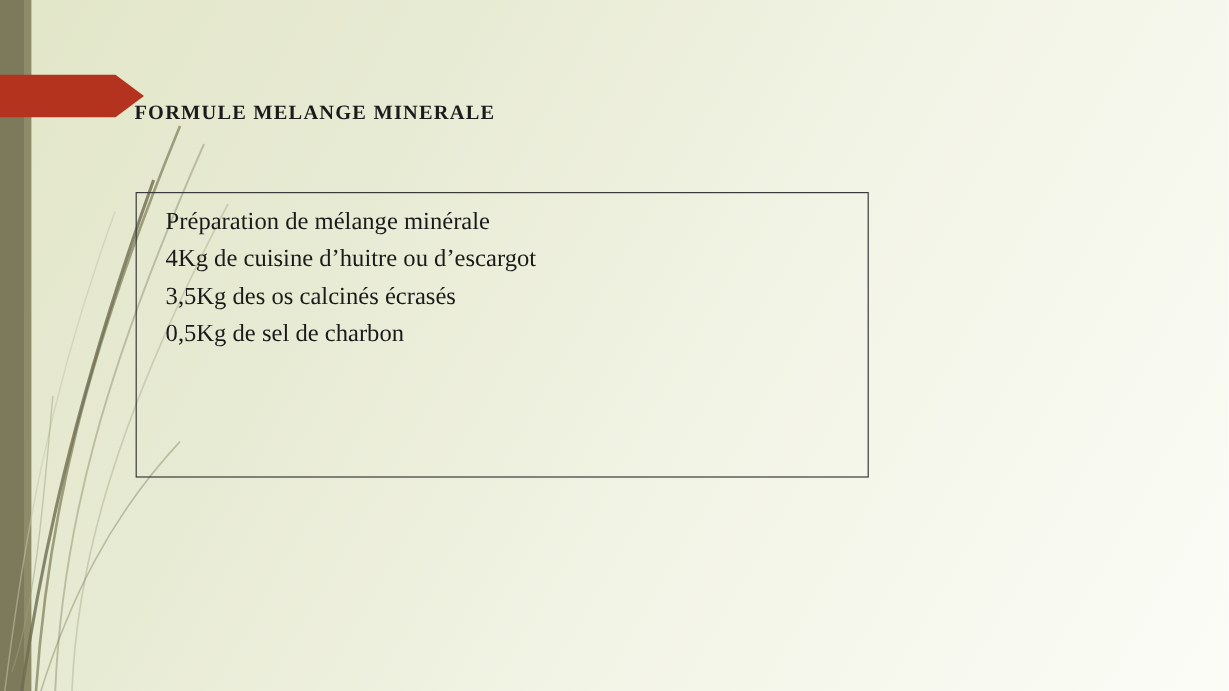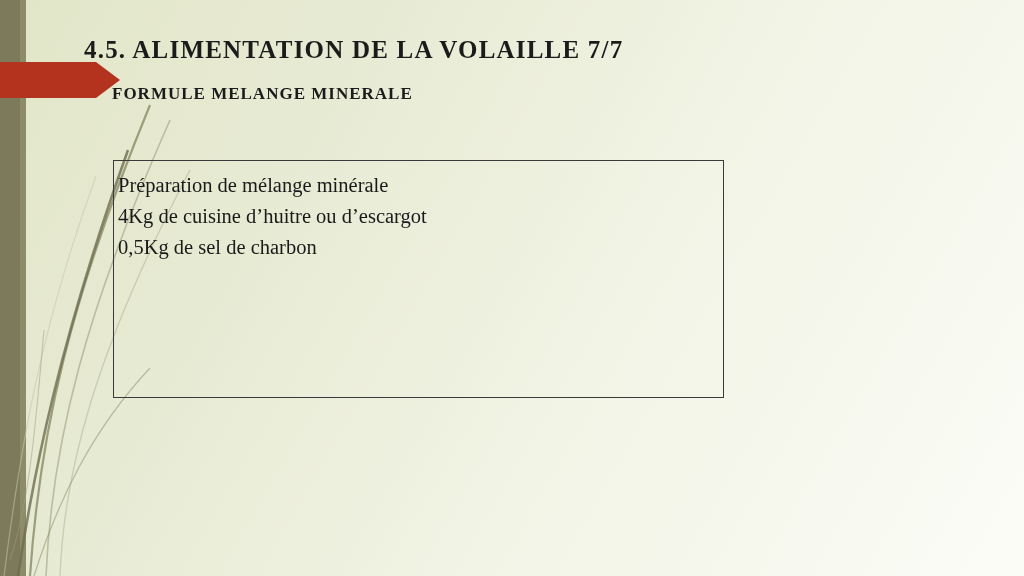--- a/index.html
+++ b/index.html
@@ -94,20 +94,21 @@
     left: 118px;
     top: 170px;
     width: 600px;
     font-family: "Liberation Serif", serif;
     font-size: 20.5px;
     color: #1a1a1a;
     line-height: 31px;
   }
   .content-list div {
     white-space: nowrap;
+    padding-left: 20px;
   }
 </style>
 </head>
 <body>
 
 <div id="slide">
 
   <div class="left-band"></div>
   <div class="left-band-inner"></div>
 
@@ -120,24 +121,24 @@
     <path d="M34 576 C 58 500, 92 430, 150 368" stroke="#8a8a68" stroke-width="1.3" fill="none" opacity="0.5"></path>
     <path d="M10 560 C 30 500, 36 420, 44 330" stroke="#9e9e80" stroke-width="1.1" fill="none" opacity="0.5"></path>
   </svg>
 
   <div class="arrow-banner">
     <svg width="120" height="36" viewBox="0 0 120 36" xmlns="http://www.w3.org/2000/svg">
       <polygon points="0,0 96,0 120,18 96,36 0,36" fill="#b4331e"></polygon>
     </svg>
   </div>
 
-  <div class="title">4.5. ALIMENTATION DE LA VOLAILLE 7/7</div>
   <div class="subtitle">FORMULE MELANGE MINERALE</div>
 
   <div class="content-box"></div>
 
   <div class="content-list">
     <div>Préparation de mélange minérale</div>
     <div>4Kg de cuisine d’huitre ou d’escargot</div>
+    <div>3,5Kg des os calcinés écrasés</div>
     <div>0,5Kg de sel de charbon</div>
   </div>
 
 </div>
 
 </body></html>

